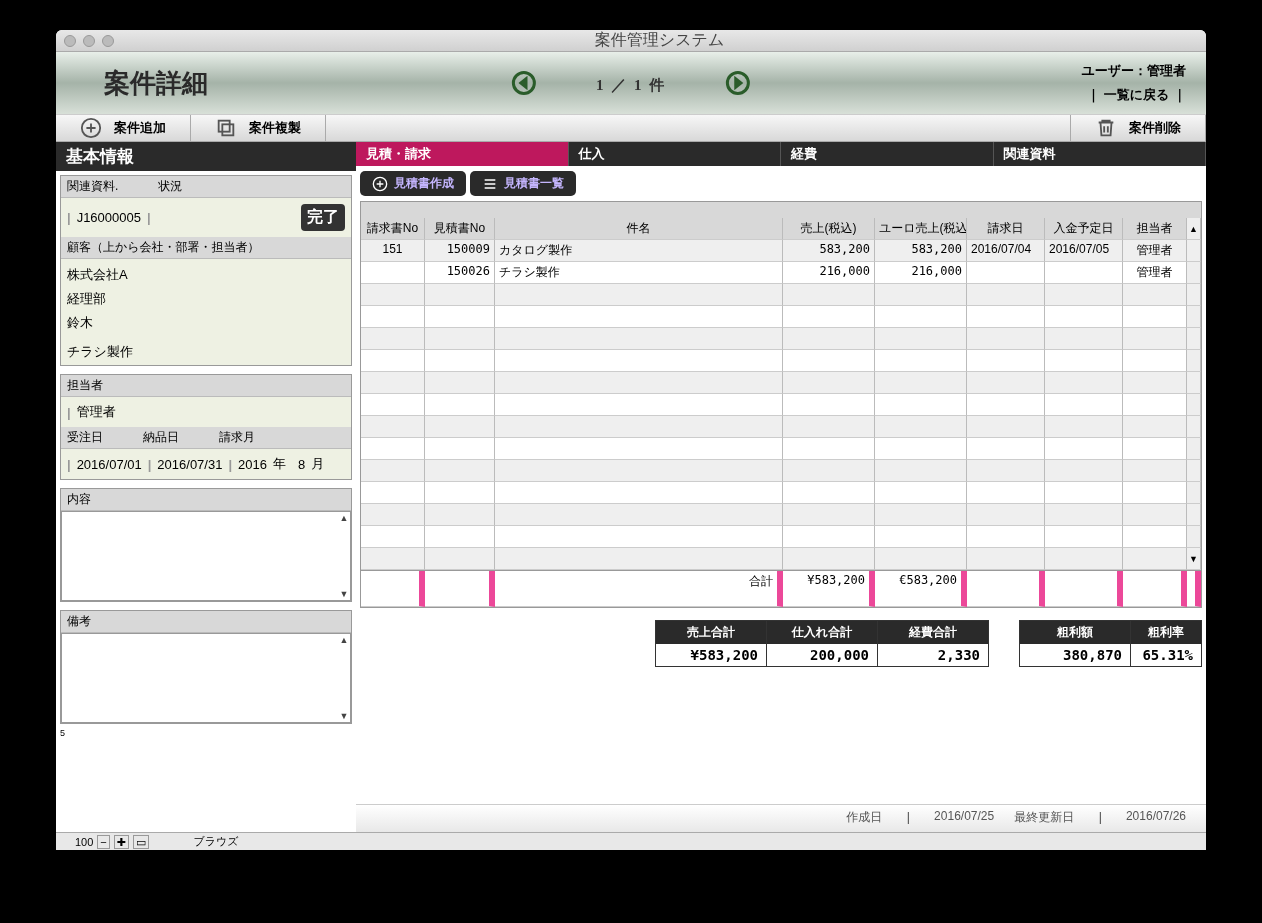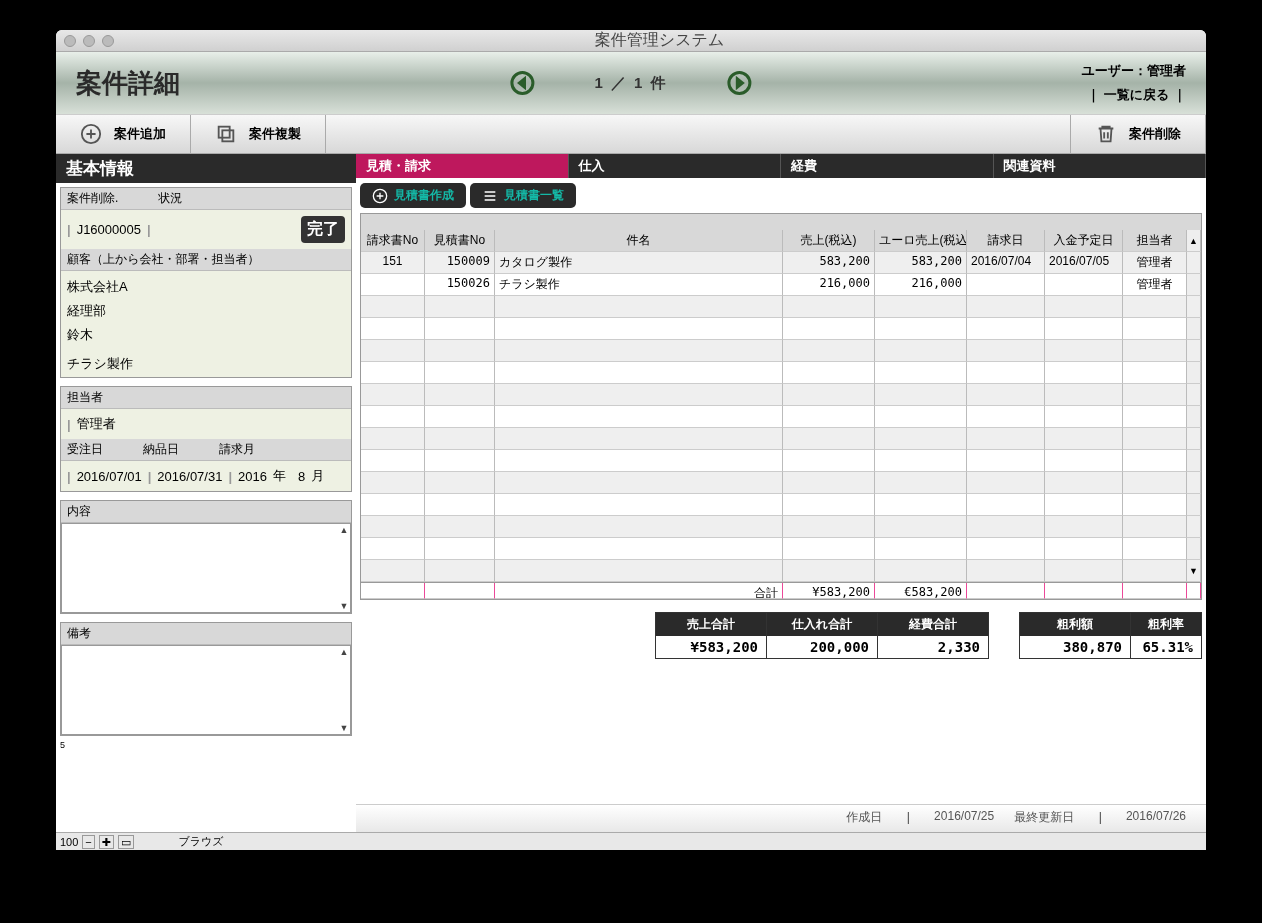--- a/index.html
+++ b/index.html
@@ -2,29 +2,29 @@
 <html><head>
 <meta charset="utf-8">
 <style>
 * { box-sizing: border-box; margin: 0; padding: 0; }
 body { background: #000; font-family: "Hiragino Kaku Gothic Pro", Meiryo, sans-serif; font-size: 13px; color: #000; }
 .window { width: 1150px; height: 820px; margin: 30px auto; background: #fff; border-radius: 6px 6px 0 0; overflow: hidden; display: flex; flex-direction: column; box-shadow: 0 10px 40px rgba(0,0,0,0.5); }
 .titlebar { height: 22px; background: linear-gradient(#e8e8e8,#d0d0d0); display: flex; align-items: center; padding: 0 8px; border-bottom: 1px solid #aaa; }
 .tb-btn { width: 12px; height: 12px; border-radius: 50%; background: #bbb; margin-right: 7px; border: 1px solid #999; }
 .tb-title { flex: 1; text-align: center; font-size: 16px; color: #444; }
 .header { height: 62px; background: linear-gradient(#e8efe9,#a5b3a8 50%,#d8e0d8); display: flex; align-items: center; padding: 0 20px; position: relative; }
-.page-title { font-size: 26px; font-weight: bold; color: #2a2a2a; }
-.nav { position: absolute; left: 50%; transform: translateX(-50%); display: flex; align-items: center; gap: 60px; }
+.page-title { font-size: 26px; font-weight: bold; color: #2a2a2a; margin-left: 28px; }
+.nav { position: absolute; left: 50%; transform: translateX(-50%); display: flex; align-items: flex-end; gap: 60px; font-family: Liberation Serif, serif; }
 .nav-arrow { width: 24px; height: 24px; border: 3px solid #2a5c2a; border-radius: 50%; display: flex; align-items: center; justify-content: center; cursor: pointer; }
 .nav-arrow svg { fill: #2a5c2a; }
 .nav-count { font-size: 15px; font-weight: bold; color: #333; letter-spacing: 2px; }
 .header-right { margin-left: auto; text-align: right; font-size: 13px; }
 .user-line { font-weight: bold; }
 .back-link { margin-top: 6px; font-weight: bold; display: flex; align-items: center; justify-content: flex-end; gap: 4px; cursor: pointer; }
-.toolbar { height: 40px; background: linear-gradient(#f7f7f7,#d8d8d8); border-top: 1px solid #ccc; border-bottom: 1px solid #aaa; display: flex; }
+.toolbar { height: 28px; background: linear-gradient(#f7f7f7,#d8d8d8); border-top: 1px solid #ccc; border-bottom: 1px solid #aaa; display: flex; }
 .tbtn { display: flex; align-items: center; gap: 12px; padding: 0 24px; border-right: 1px solid #aaa; font-weight: bold; cursor: pointer; }
 .tbtn svg { width: 22px; height: 22px; stroke: #555; fill: none; stroke-width: 2; }
 .tbtn-spacer { flex: 1; border-right: 1px solid #aaa; }
 .content { flex: 1; display: flex; background: #fff; overflow: hidden; }
 .left { width: 300px; display: flex; flex-direction: column; }
 .right { flex: 1; display: flex; flex-direction: column; }
 .section-hdr { background: #2a2a2a; color: #fff; font-weight: bold; padding: 3px 10px; font-size: 17px; }
 .tabs { display: flex; }
 .tab { flex: 1; background: #2a2a2a; color: #fff; font-weight: bold; padding: 3px 10px; border-right: 1px solid #555; cursor: pointer; font-size: 13px; }
 .tab.active { background: #be185d; }
@@ -33,43 +33,43 @@
 .panel-hdr .lbl { font-weight: normal; }
 .panel-body { background: #eef1e3; padding: 4px 6px; }
 .field-row { display: flex; align-items: center; gap: 6px; margin: 2px 0; }
 .field-row .sep { color: #999; font-weight: bold; }
 .val { font-size: 13px; }
 .done-btn { background: #333; color: #fff; border-radius: 4px; padding: 3px 6px; font-weight: bold; margin-left: auto; cursor: pointer; font-size: 16px; }
 .textarea { background: #fff; border: 1px solid #999; height: 90px; position: relative; }
 .textarea .scroll-up, .textarea .scroll-down { position: absolute; right: 1px; width: 10px; height: 10px; font-size: 9px; color: #444; text-align: center; cursor: pointer; }
 .scroll-up { top: 1px; } .scroll-down { bottom: 1px; }
 .subtoolbar { display: flex; padding: 5px 4px; gap: 4px; }
-.subbtn { background: #2a2a2a; color: #14b8a6; border-radius: 5px; padding: 4px 12px; display: flex; align-items: center; gap: 6px; font-weight: bold; font-size: 12px; cursor: pointer; }
+.subbtn { background: #2a2a2a; color: #c4b5fd; border-radius: 5px; padding: 4px 12px; display: flex; align-items: center; gap: 6px; font-weight: bold; font-size: 12px; cursor: pointer; }
 .subbtn svg { width: 16px; height: 16px; stroke: #fff; fill: none; stroke-width: 2; }
 .table { margin: 0 4px; border: 1px solid #999; }
 .thead, .trow { display: grid; grid-template-columns: 64px 70px 1fr 92px 92px 78px 78px 64px 14px; }
 .thead { background: #d8d8d8; }
 .th, .td { border-right: 1px solid #bbb; border-bottom: 1px solid #ccc; padding: 2px 4px; font-size: 12px; overflow: hidden; white-space: nowrap; height: 22px; }
 .th { font-weight: normal; text-align: center; margin-top: 16px; }
 .td.r { text-align: right; font-family: monospace; }
 .td.c { text-align: center; }
 .scrollcol { background: #eee; display: flex; align-items: center; justify-content: center; font-size: 9px; cursor: pointer; }
 .trow:nth-child(odd) .td { background: #efefef; }
 .totals-row { display: grid; grid-template-columns: 64px 70px 1fr 92px 92px 78px 78px 64px 14px; border: 1px solid #999; border-top: none; margin: 0 4px; }
-.totals-row .td { border-right: 1px solid #ec4899; height: 16px; }
+.totals-row .td { border-right: 6px solid #ec4899; height: 36px; }
 .summary { display: flex; gap: 30px; padding: 12px 4px 0; justify-content: flex-end; }
 .sumgroup { display: flex; }
 .sumcol { display: flex; flex-direction: column; border: 1px solid #333; }
 .sumcol + .sumcol { border-left: none; }
 .sumh { background: #2a2a2a; color: #fff; text-align: center; font-weight: bold; padding: 3px 8px; font-size: 12px; }
 .sumv { text-align: right; padding: 3px 8px; font-family: monospace; font-size: 14px; font-weight: bold; min-width: 110px; }
 .sumcol.narrow .sumv { min-width: 70px; }
 .footer-info { margin-top: auto; padding: 4px 20px 6px; display: flex; justify-content: flex-end; gap: 20px; font-size: 12px; background: linear-gradient(#fff,#e8e8e8); border-top: 1px solid #ccc; }
 .footer-info span { color: #555; }
-.statusbar { height: 18px; background: #e8e8e8; border-top: 1px solid #aaa; display: flex; align-items: center; font-size: 11px; padding: 0 4px; gap: 4px; }
+.statusbar { height: 18px; background: #e8e8e8; border-top: 1px solid #aaa; display: flex; align-items: center; font-size: 11px; padding: 0 19px; gap: 4px; }
 .statusbar .sb-box { border: 1px solid #999; padding: 0 2px; line-height: 12px; cursor: pointer; }
 </style>
 </head>
 <body>
 
 <div class="window">
   <div class="titlebar">
     <div class="tb-btn"></div>
     <div class="tb-btn"></div>
     <div class="tb-btn"></div>
@@ -126,21 +126,21 @@
     </div>
   </div>
 
   <div class="content">
 
     <div class="left" style="position:relative">
       <div class="section-hdr">基本情報</div>
 
       <div class="panel">
         <div class="panel-hdr">
-          <span class="lbl">案件削除.</span>
+          <span class="lbl">関連資料.</span>
           <span class="lbl">状況</span>
         </div>
         <div class="panel-body">
           <div class="field-row">
             <span class="sep">|</span>
             <span class="val">J16000005</span>
             <span class="sep">|</span>
             <div class="done-btn">完了</div>
           </div>
         </div>

